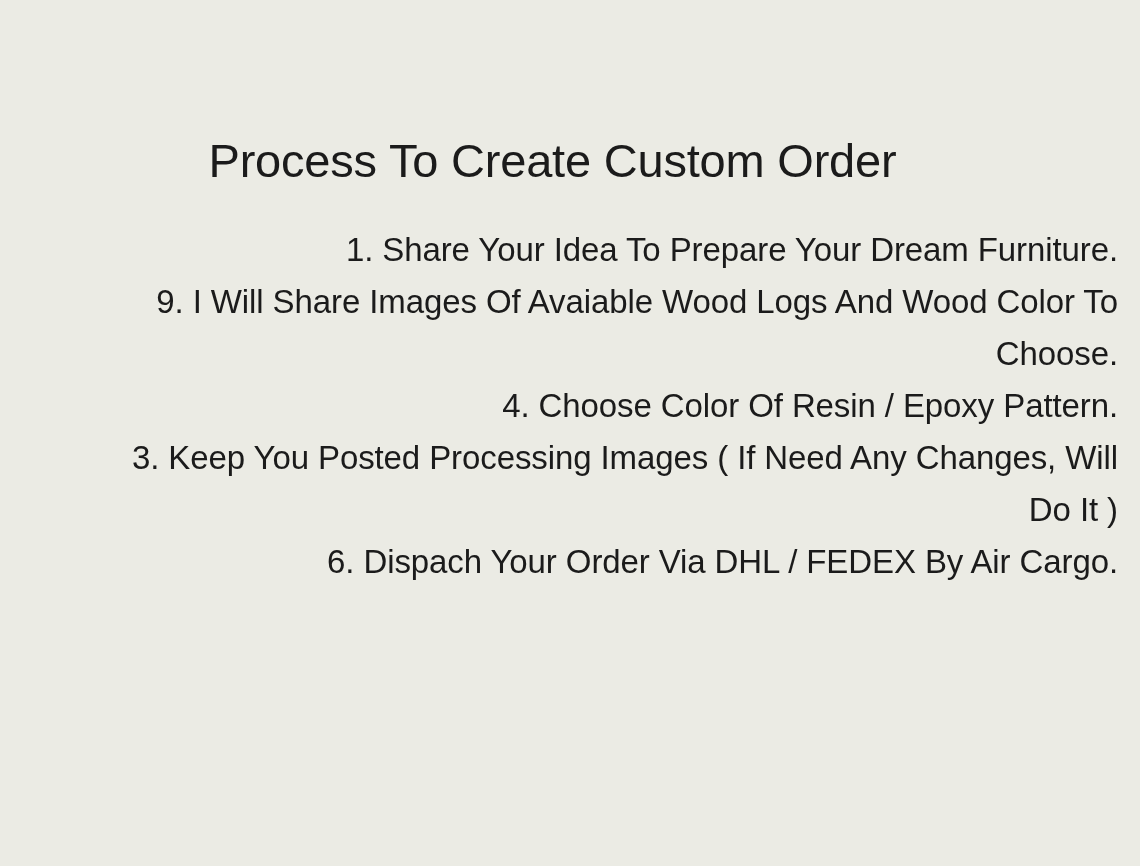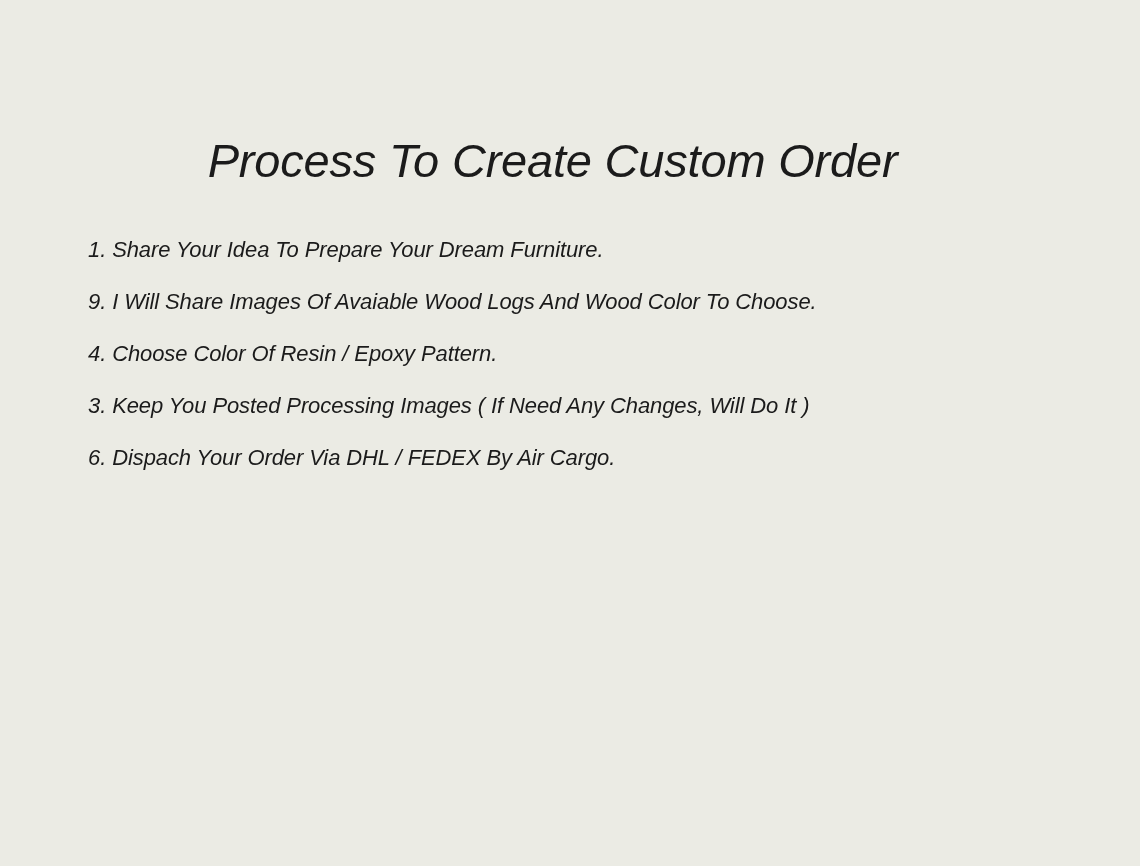--- a/index.html
+++ b/index.html
@@ -15,21 +15,20 @@
     color: #1b1b1b;
     overflow: hidden;
   }
 
   .page {
     position: relative;
     width: 1140px;
     height: 641px;
     background: #ebebe4;
     box-sizing: border-box;
-    font-style: italic;
   }
 
   .page-title {
     position: absolute;
     top: 104px;
     left: 0;
     width: 1105px;
     text-align: center;
     font-size: 47px;
     font-weight: 400;
@@ -43,28 +42,28 @@
     position: absolute;
     top: 224px;
     left: 88px;
     width: 1030px;
     margin: 0;
     padding: 0;
     list-style: none;
   }
 
   .step-item {
-    font-size: 22px;
+    font-size: 33px;
     font-weight: 400;
     line-height: 52px;
     letter-spacing: -0.1px;
     color: #1b1b1b;
     margin: 0;
     padding: 0;
-    text-align: left;
+    text-align: right;
     white-space: normal;
   }
 </style>
 </head>
 <body>
 
 <div class="page">
 
   <h1 class="page-title">Process To Create Custom Order</h1>
 

